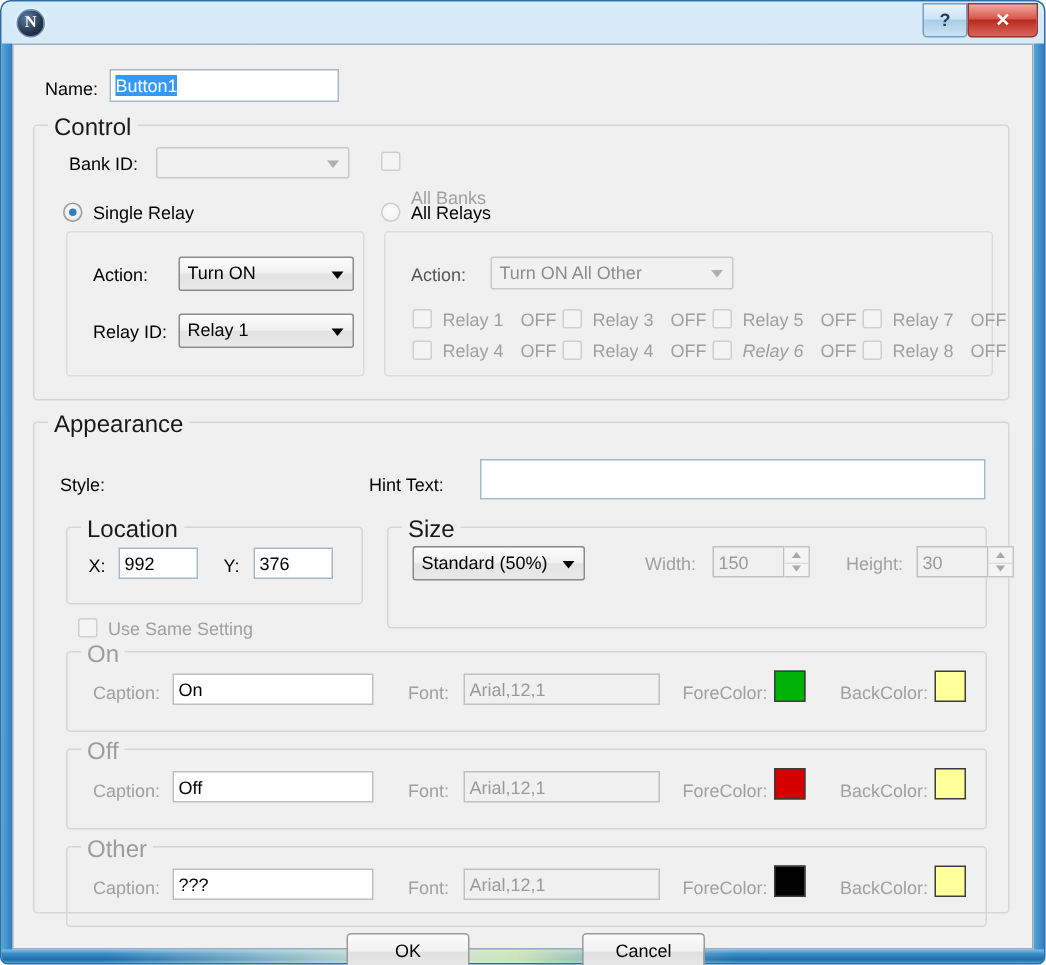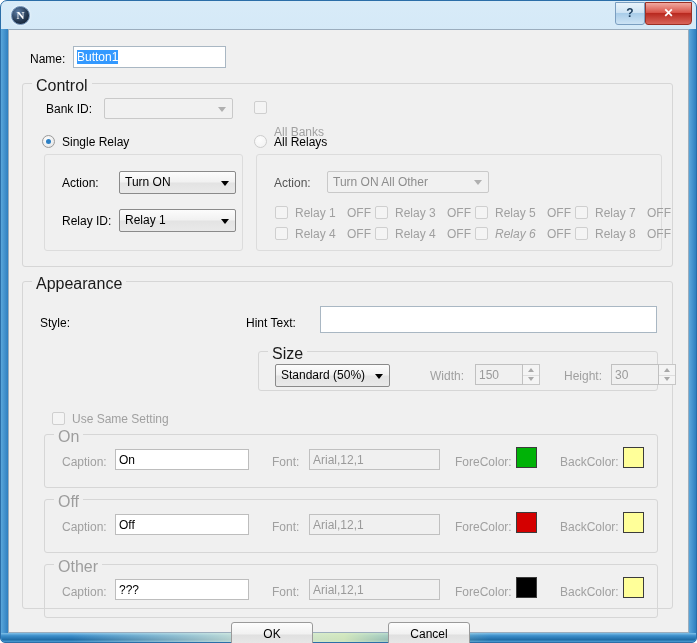--- a/index.html
+++ b/index.html
@@ -371,22 +371,29 @@
     </div>
 
     <div class="groupbox" style="left:13px; top:251px; width:651px; height:328px;">
       <div class="gb-title">Appearance</div>
 
       <div class="lbl" style="left:17px; top:34px;">Style:</div>
 
       <div class="lbl" style="left:223px; top:34px;">Hint Text:</div>
       <div class="textbox" style="left:297px; top:24px; width:337px; height:27px;"><span></span></div>
 
-
-      <div class="groupbox" style="left:235px; top:69px; width:400px; height:40px;">
+      <div class="groupbox" style="left:21px; top:69px; width:198px; height:52px;">
+        <div class="gb-title">Location</div>
+        <div class="lbl" style="left:14px; top:18px;">X:</div>
+        <div class="textbox" style="left:34px; top:13px; width:53px; height:21px;"><span>992</span></div>
+        <div class="lbl" style="left:104px; top:18px;">Y:</div>
+        <div class="textbox" style="left:124px; top:13px; width:53px; height:21px;"><span>376</span></div>
+      </div>
+
+      <div class="groupbox" style="left:235px; top:69px; width:400px; height:68px;">
         <div class="gb-title">Size</div>
         <div class="combo" style="left:16px; top:12px; width:115px; height:23px;"><span>Standard   (50%)</span><span class="arrow"></span></div>
 
         <div class="lbl dim" style="left:171px; top:17px;">Width:</div>
         <div class="textbox disabled" style="left:216px; top:12px; width:48px; height:21px;"><span>150</span></div>
         <div class="spin" style="left:264px; top:12px; height:21px;">
             <span class="up">
               <i></i>
             </span>
             <span class="dn">

